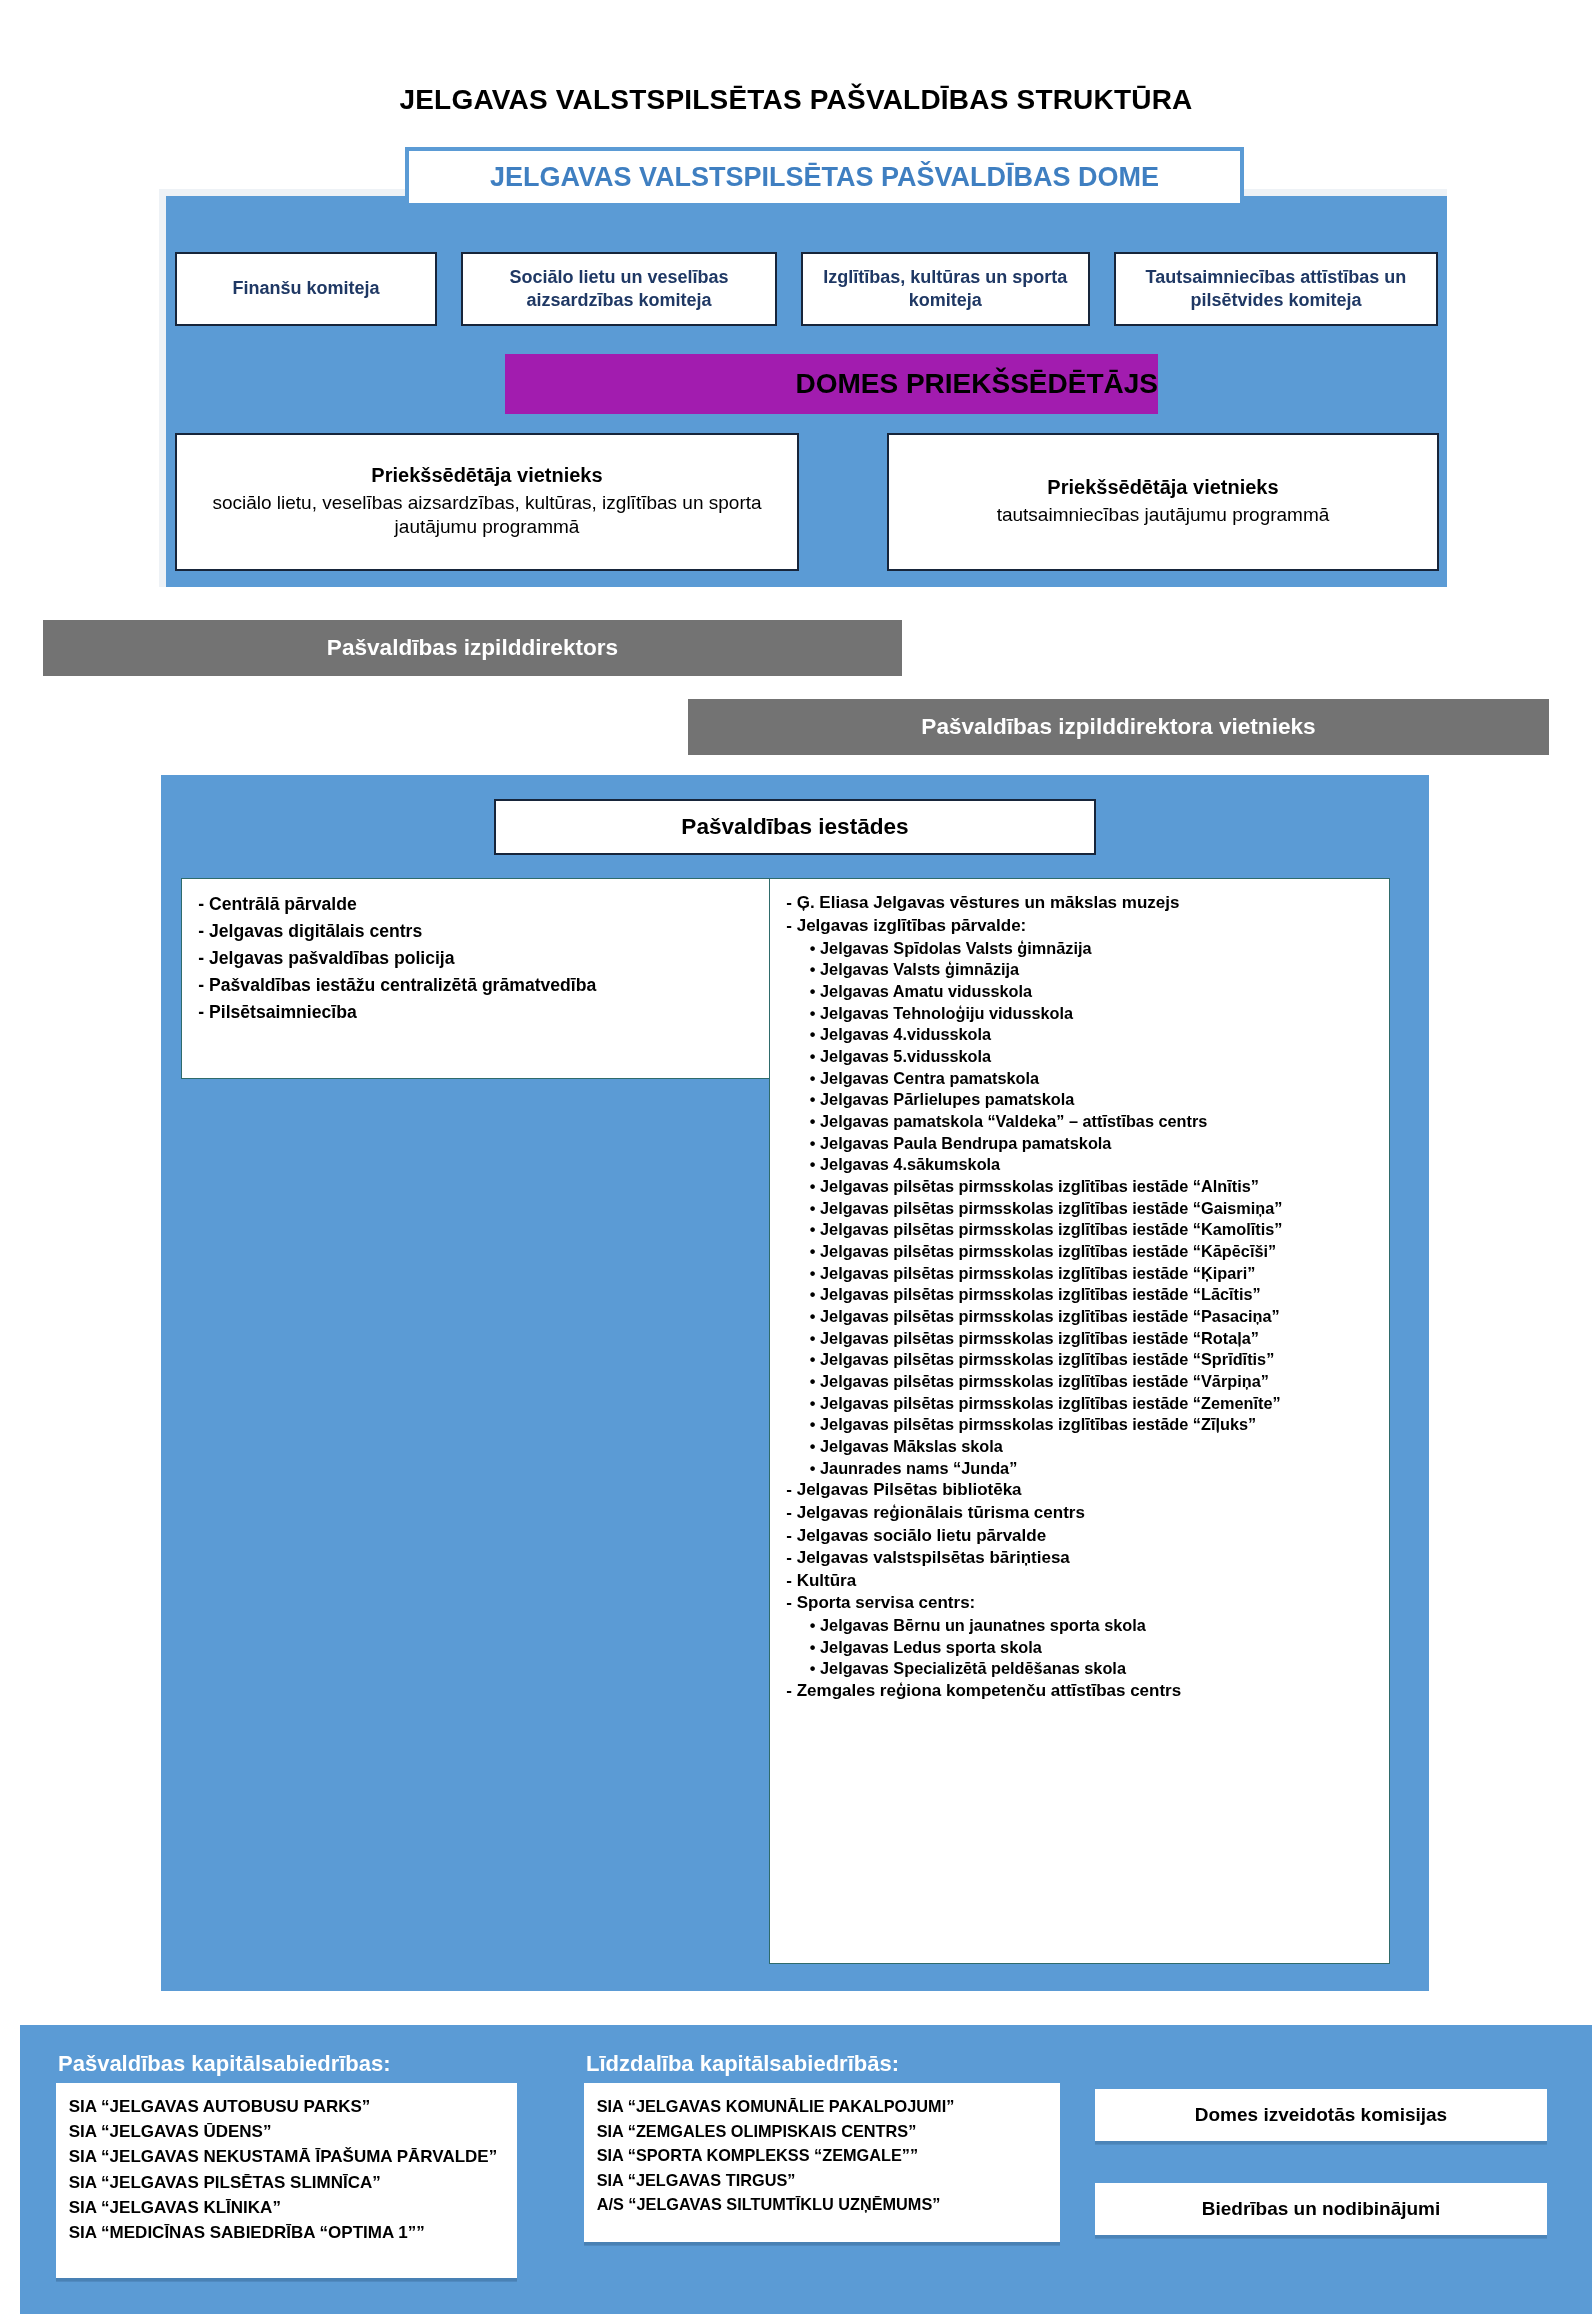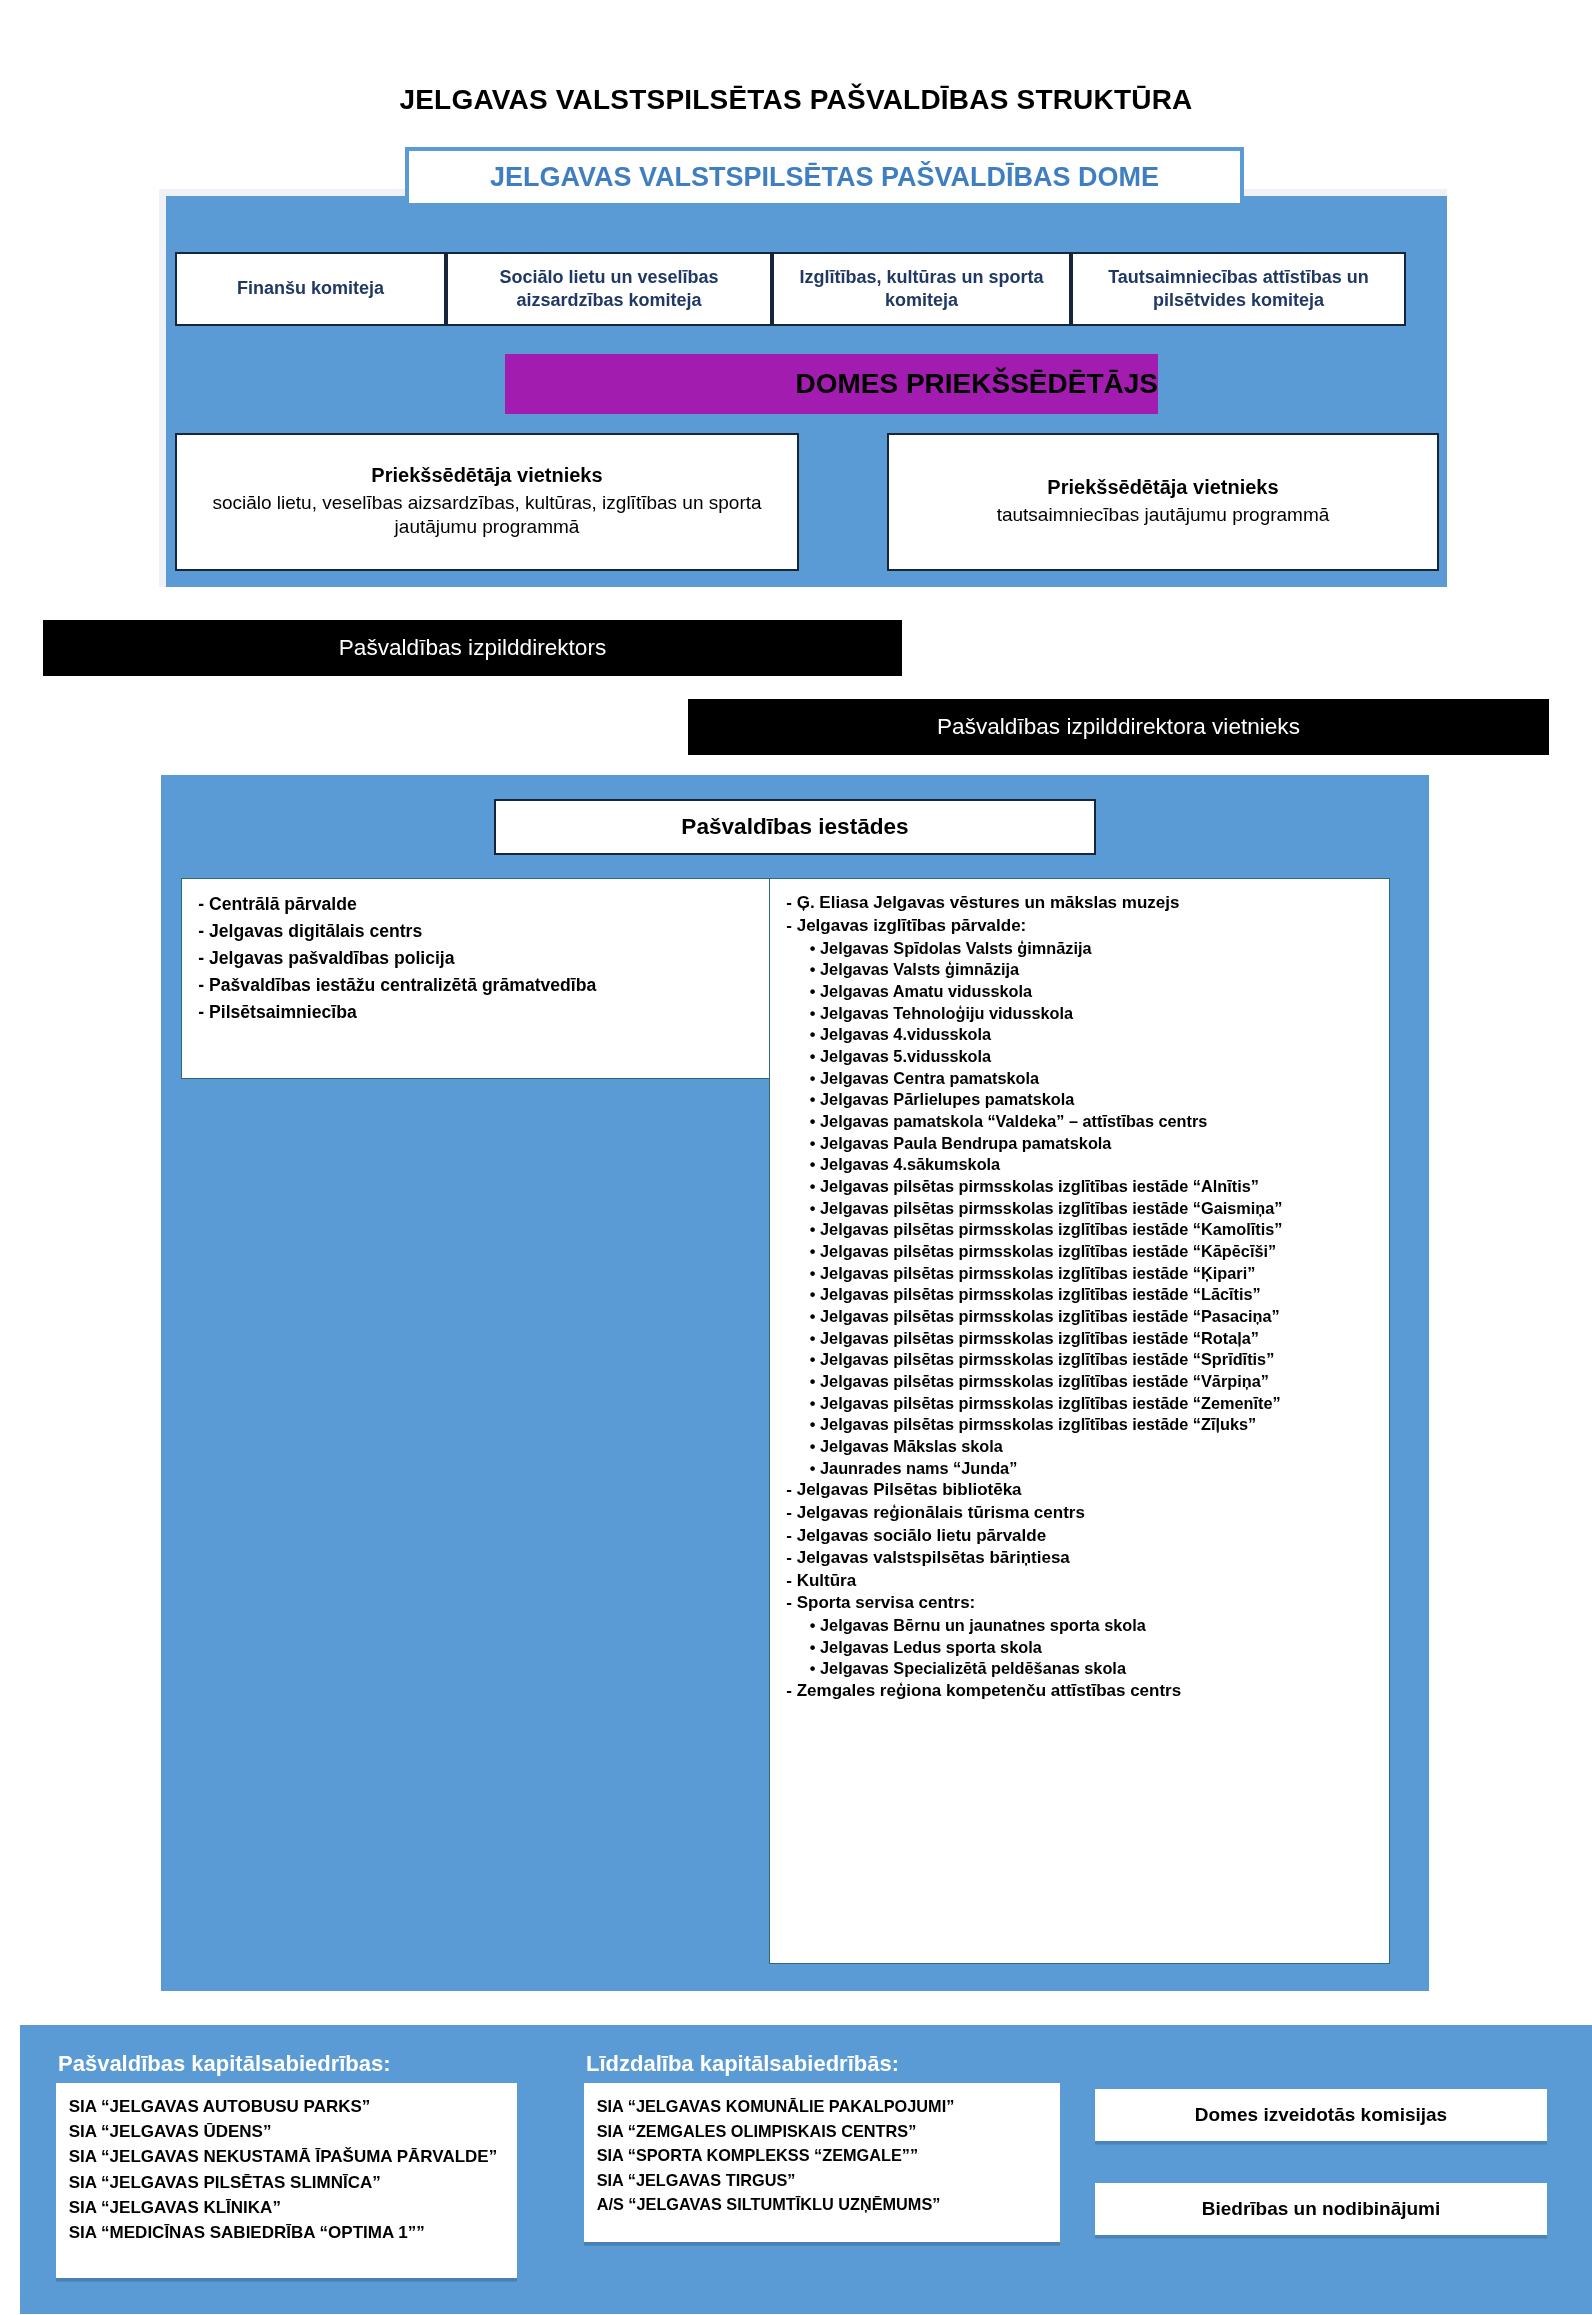--- a/index.html
+++ b/index.html
@@ -78,21 +78,21 @@
   }
 
   
   .committees {
     position: absolute;
     left: 175px;
     top: 206px;
     width: 1263px;
     height: 74px;
     display: flex;
-    gap: 0;
+    gap: 24px;
     z-index: 5;
   }
   .committee {
     background: #ffffff;
     border: 2.7px solid #17253a;
     box-sizing: border-box;
     display: flex;
     align-items: center;
     justify-content: center;
     text-align: center;
@@ -150,26 +150,26 @@
   }
   .deputy-sub {
     font-size: 19px;
     color: #000000;
     line-height: 1.3;
   }
 
   
   .exec-bar {
     position: absolute;
-    background: #000000;
+    background: #737373;
     display: flex;
     align-items: center;
     justify-content: center;
     color: #ffffff;
-    font-weight: normal;
+    font-weight: bold;
     z-index: 3;
   }
   .exec-dir {
     left: 43px;
     top: 574px;
     width: 859px;
     height: 56px;
     font-size: 22.6px;
   }
   .exec-dep {

